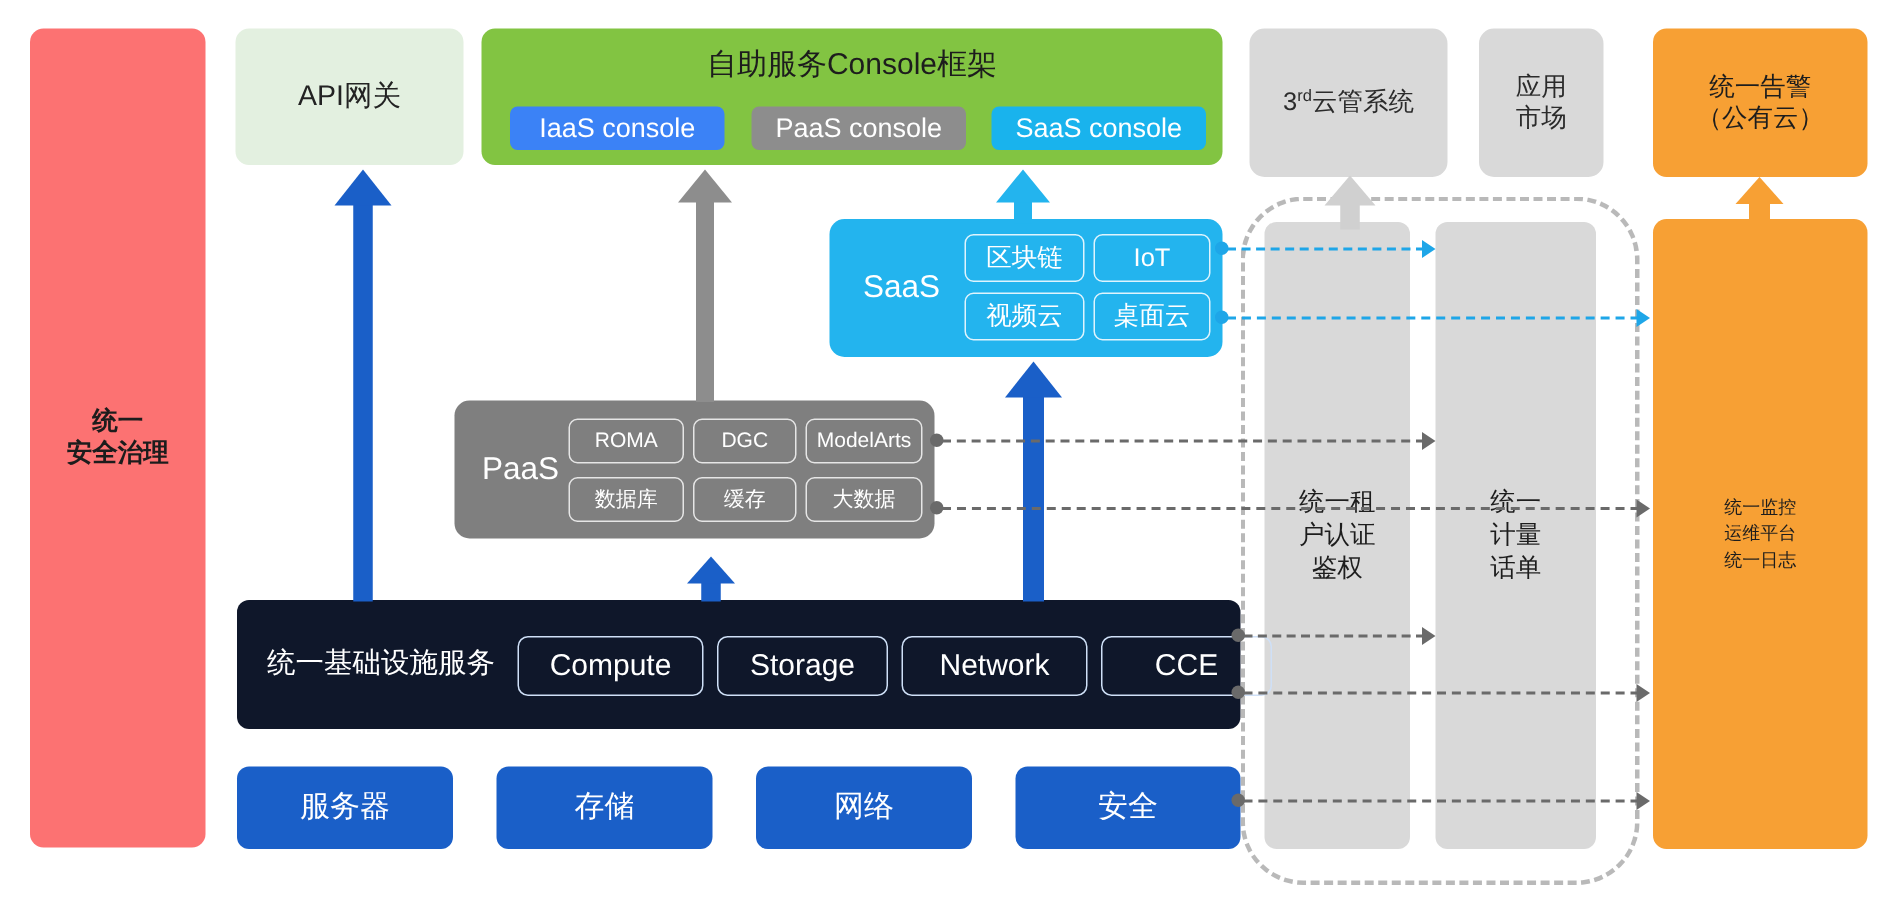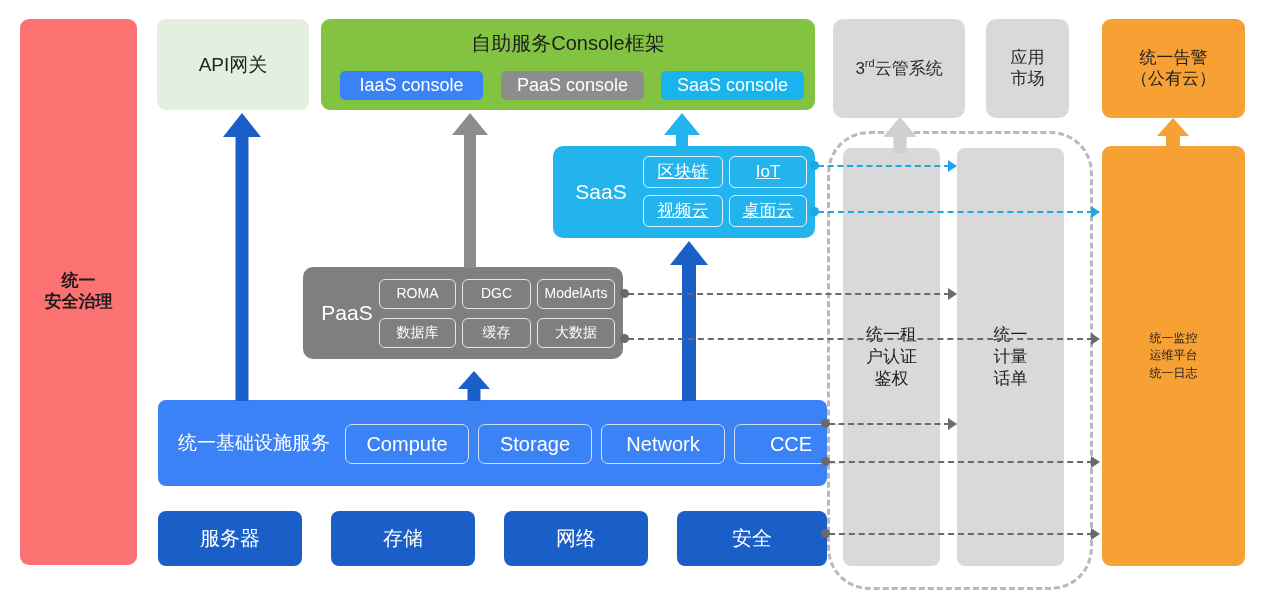--- a/index.html
+++ b/index.html
@@ -34,21 +34,21 @@
        color:#1d1d1d;font-size:17px;border-radius:9px;}
 
   
   .saas{left:553px;top:146px;width:262px;height:92px;background:#23b4ee;
         border-radius:10px;display:block;}
   .saas-label{position:absolute;left:12px;top:0;height:92px;width:72px;
               display:flex;align-items:center;justify-content:center;
               color:#fff;font-size:21px;}
   .sbtn{position:absolute;height:30px;border-radius:6px;border:1.6px solid #dff4fd;
         display:flex;align-items:center;justify-content:center;
-        color:#ffffff;font-size:17px;text-decoration:underline;}
+        color:#ffffff;font-size:17px;}
   .sb1{left:90px;top:10px;width:78px;}
   .sb2{left:176px;top:10px;width:76px;text-align:center;}
   .sb3{left:90px;top:49px;width:78px;}
   .sb4{left:176px;top:49px;width:76px;}
 
   
   .paas{left:303px;top:267px;width:320px;height:92px;background:#7f7f7f;
         border-radius:10px;display:block;}
   .paas-label{position:absolute;left:8px;top:0;height:92px;width:72px;
               display:flex;align-items:center;justify-content:center;
@@ -57,21 +57,21 @@
         display:flex;align-items:center;justify-content:center;
         color:#ffffff;font-size:14px;}
   .pb1{left:76px;top:12px;width:75px;}
   .pb2{left:159px;top:12px;width:67px;}
   .pb3{left:234px;top:12px;width:76px;}
   .pb4{left:76px;top:51px;width:75px;}
   .pb5{left:159px;top:51px;width:67px;}
   .pb6{left:234px;top:51px;width:76px;}
 
   
-  .iaas{left:158px;top:400px;width:669px;height:86px;background:#3b82f6;
+  .iaas{left:158px;top:400px;width:669px;height:86px;background:#0f172a;
         border-radius:8px;display:block;}
   .iaas-label{position:absolute;left:20px;top:0;height:86px;
               display:flex;align-items:center;color:#fff;font-size:19px;}
   .ibtn{position:absolute;top:24px;height:38px;border-radius:7px;
         border:1.6px solid #cfe0f7;display:flex;align-items:center;
         justify-content:center;color:#ffffff;font-size:20px;}
   .ib1{left:187px;width:122px;}
   .ib2{left:320px;width:112px;}
   .ib3{left:443px;width:122px;}
   .ib4{left:576px;width:112px;}

